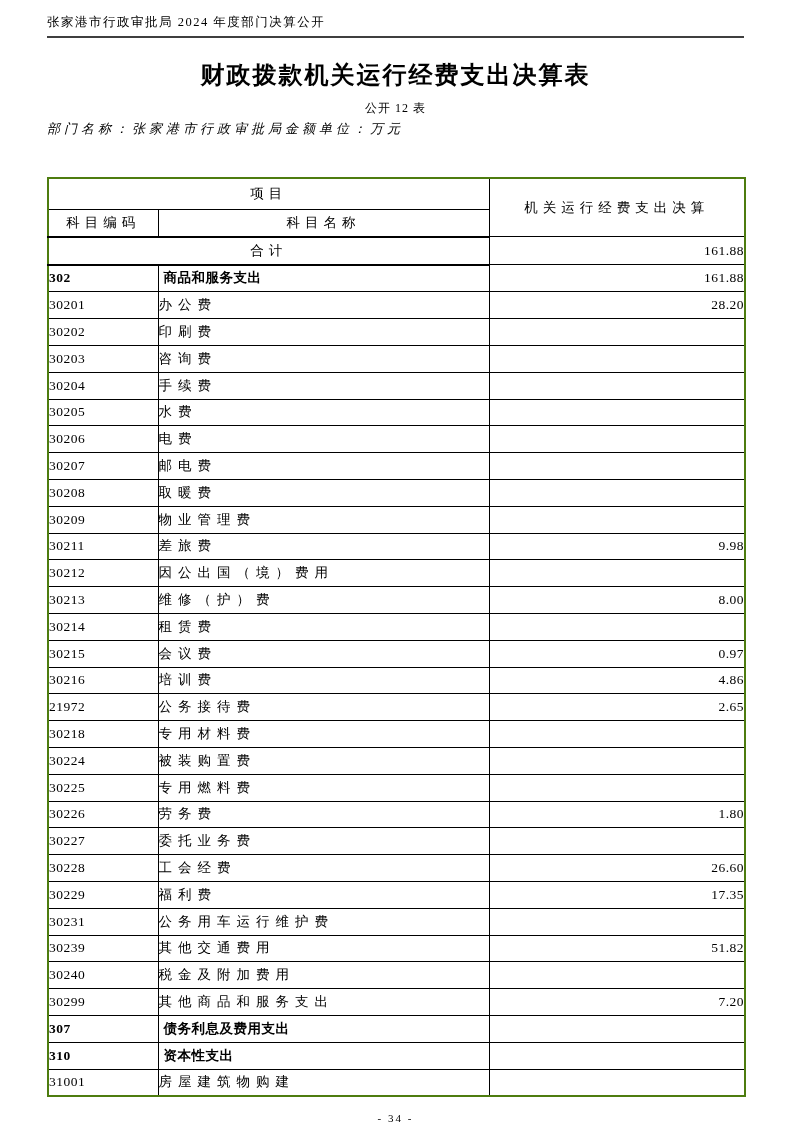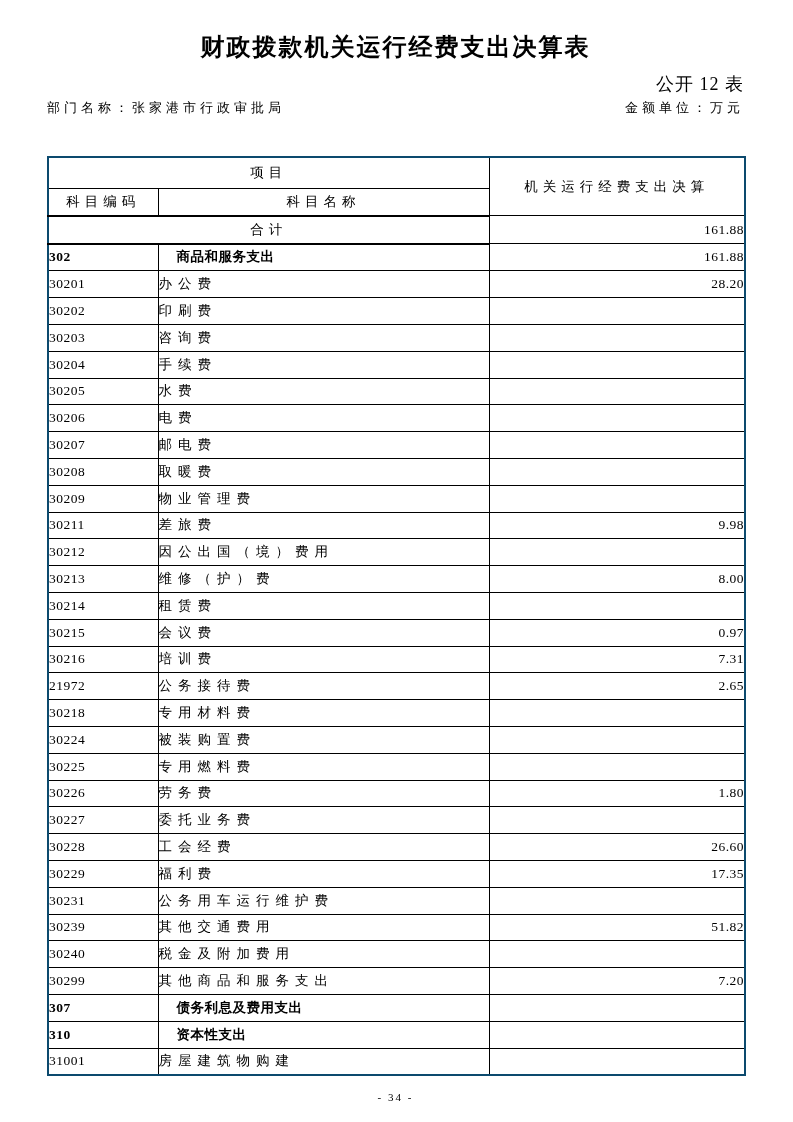--- a/index.html
+++ b/index.html
@@ -26,37 +26,38 @@
   }
   .doc-title {
     margin: 21px 0 8px 0;
     text-align: center;
     font-size: 24px;
     font-weight: bold;
     letter-spacing: 2px;
   }
   .table-no {
     margin-top: 9px;
-    text-align: right;
-    font-size: 18px;
+    text-align: center;
+    font-size: 12px;
     letter-spacing: 1px;
   }
   .meta-row {
     display: flex;
-    justify-content: space-between;
+    justify-content: flex-start;
     align-items: flex-end;
     font-size: 13px;
     letter-spacing: 4px;
     margin: 3px 0 5px 0;
+    font-style: italic;
   }
   table.budget {
     border-collapse: collapse;
     table-layout: fixed;
     width: 697px;
-    border: 2px solid #0c4a6e;
+    border: 2px solid #4d7c0f;
     margin-top: 39px;
   }
   table.budget td {
     border: 1px solid #000;
     border-top-width: 1.5px;
     border-bottom-width: 1.5px;
     height: 25.8px;
     padding: 0;
     font-size: 13.5px;
     vertical-align: middle;
@@ -68,33 +69,36 @@
   td.th {
     text-align: center;
     letter-spacing: 5px;
   }
   td.code { padding-left: 6px; letter-spacing: 0.5px; }
   td.name { padding-left: 20px; letter-spacing: 6px; }
   td.num  { text-align: right; padding-right: 6px; letter-spacing: 0.5px; }
   tr.total-row td.label { text-align: center; letter-spacing: 5px; }
   tr.total-row td.label { border-bottom-width: 2px; }
   tr.bold-row td.code, tr.bold-row td.name { font-weight: bold; }
-  tr.bold-row td.name { padding-left: 18px; letter-spacing: 0.5px; }
+  tr.bold-row td.name { padding-left: 5px; letter-spacing: 0.5px; }
   .page-footer {
     margin-top: 15px;
     text-align: center;
     font-size: 11px;
     letter-spacing: 2px;
   }
 </style>
 </head>
 <body>
 
 <div class="page">
 
+  <div class="page-header">
+    <span>张家港市行政审批局 2024 年度部门决算公开</span>
+  </div>
 
   <h1 class="doc-title">财政拨款机关运行经费支出决算表</h1>
 
   <div class="table-no">公开 12 表</div>
 
   <div class="meta-row">
     <span>部门名称：张家港市行政审批局</span>
     <span>金额单位：万元</span>
   </div>
 
@@ -190,21 +194,21 @@
           <td class="num"></td>
         </tr>
         <tr>
           <td class="code">30215</td>
           <td class="name">会议费</td>
           <td class="num">0.97</td>
         </tr>
         <tr>
           <td class="code">30216</td>
           <td class="name">培训费</td>
-          <td class="num">7.31</td>
+          <td class="num">4.86</td>
         </tr>
         <tr>
           <td class="code">21972</td>
           <td class="name">公务接待费</td>
           <td class="num">2.65</td>
         </tr>
         <tr>
           <td class="code">30218</td>
           <td class="name">专用材料费</td>
           <td class="num"></td>

